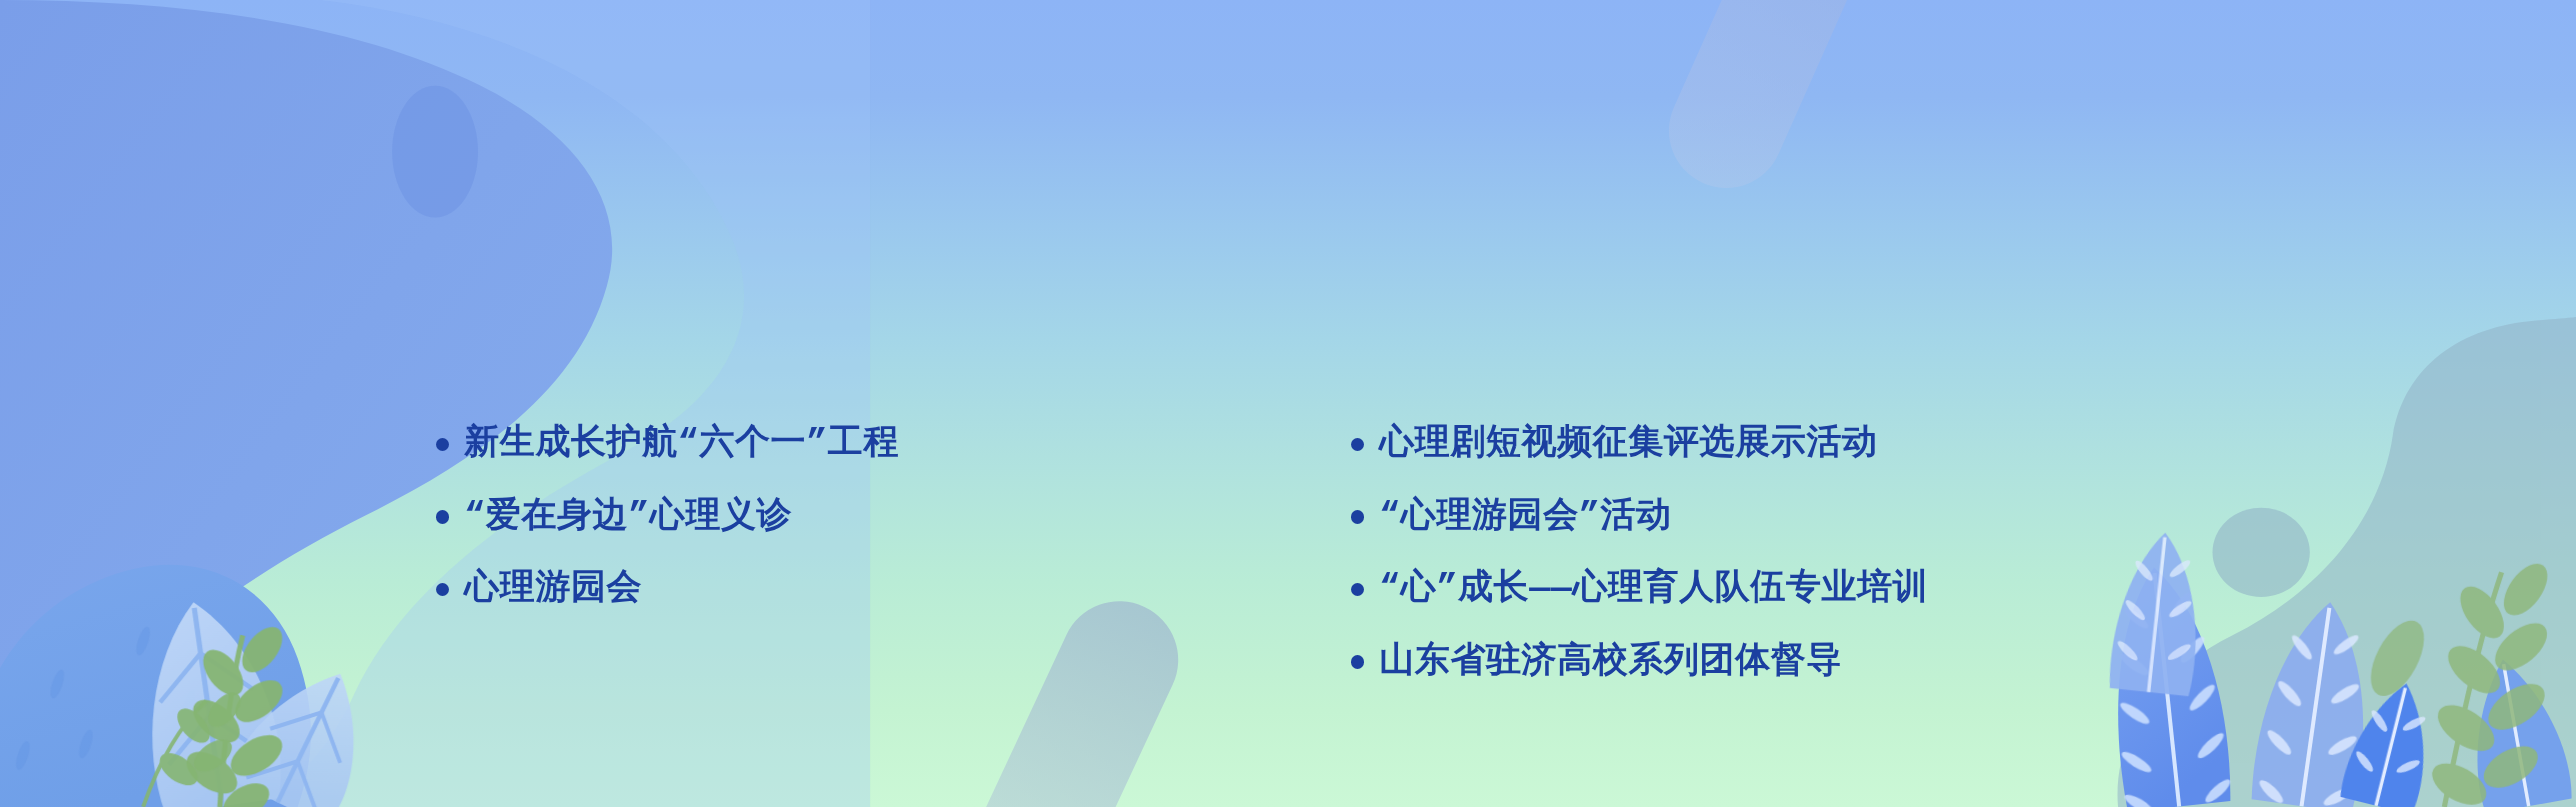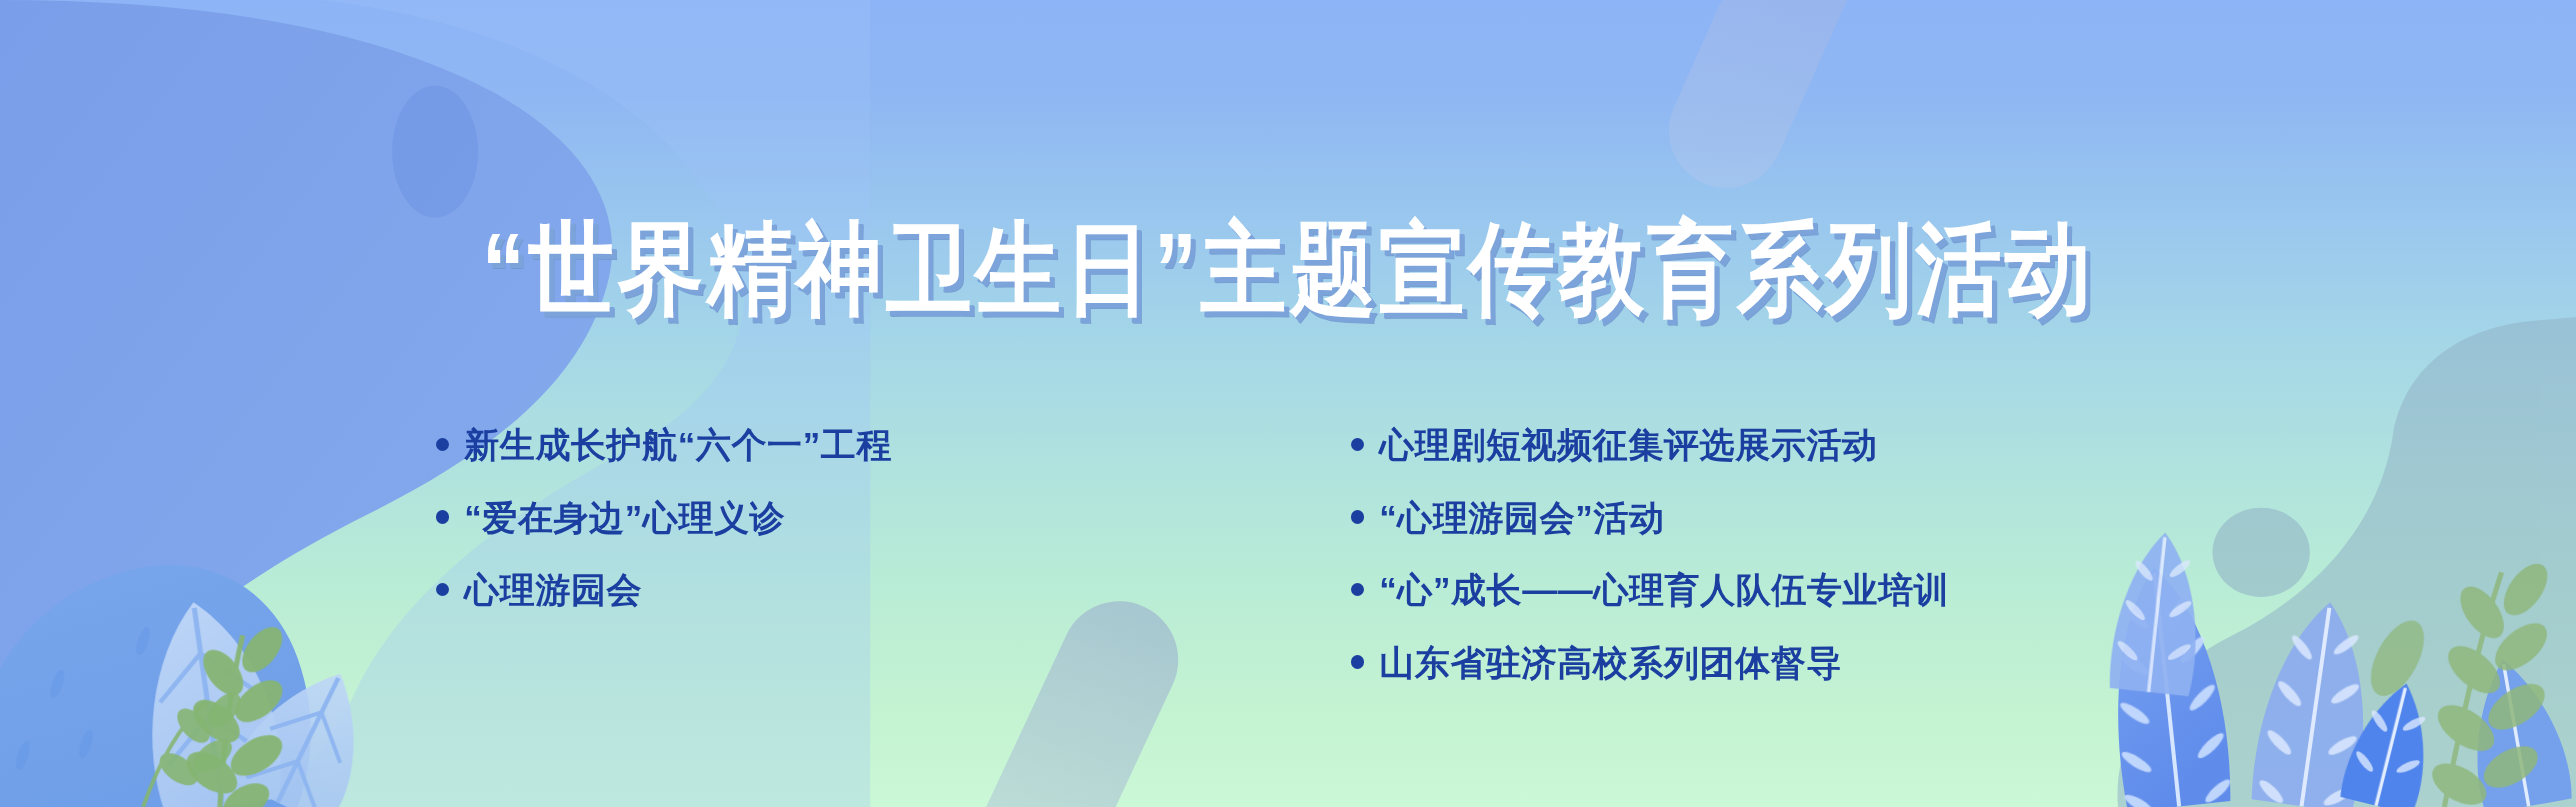--- a/index.html
+++ b/index.html
@@ -65,20 +65,21 @@
     top: 418px;
     display: flex;
     justify-content: center;
     gap: 240px;
     z-index: 5;
   }
   .col {
     display: flex;
     flex-direction: column;
     gap: 19.5px;
+    font-family: Liberation Mono, monospace;
   }
   .col-left  { width: 675px; }
   .col-right { width: 790px; justify-content: space-between; }
 
   .item {
     display: flex;
     align-items: center;
     gap: 15px;
     height: 53px;
   }
@@ -283,23 +284,20 @@
       <g fill="#86b573" opacity="0.9">
         <path d="M250,1410 C278,1330 312,1270 360,1225" stroke="#86b573" stroke-width="7" fill="none"></path>
         <ellipse cx="392" cy="1240" rx="20" ry="36" transform="rotate(42 392 1240)"></ellipse>
         <ellipse cx="338" cy="1268" rx="20" ry="36" transform="rotate(-42 338 1268)"></ellipse>
         <ellipse cx="372" cy="1320" rx="21" ry="38" transform="rotate(54 372 1320)"></ellipse>
         <ellipse cx="312" cy="1344" rx="21" ry="38" transform="rotate(-54 312 1344)"></ellipse>
       </g>
     </svg>
   </div>
 
-  <div class="title-wrap">
-    <span class="title">“世界精神卫生日”主题宣传教育系列活动</span>
-  </div>
 
   <div class="lists">
 
     <div class="col col-left">
       <div class="item">
         <span class="bullet"></span>
         <span class="item-label">新生成长护航“六个一”工程</span>
       </div>
       <div class="item">
         <span class="bullet"></span>

